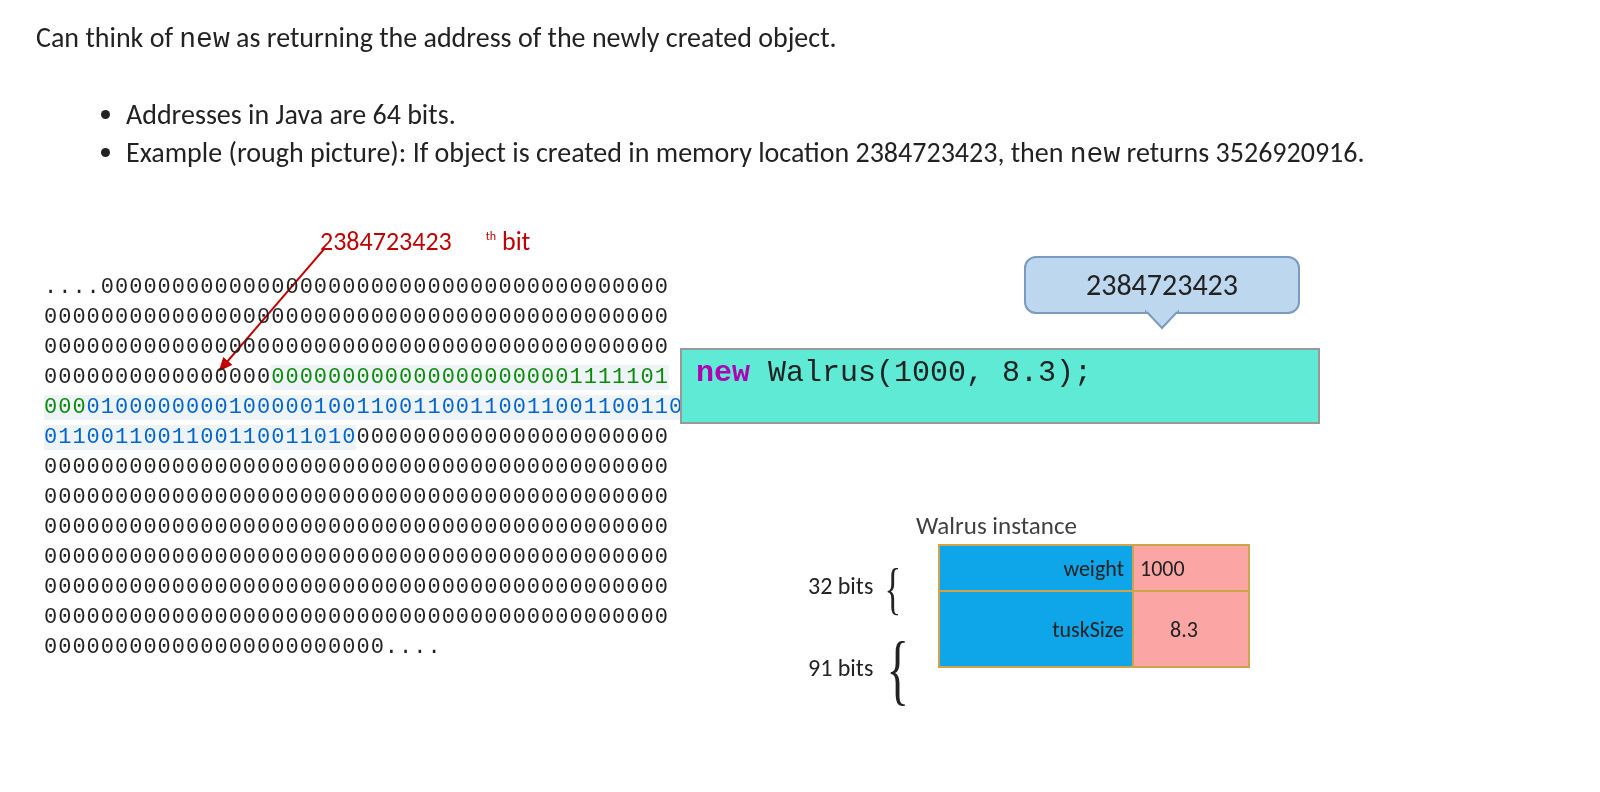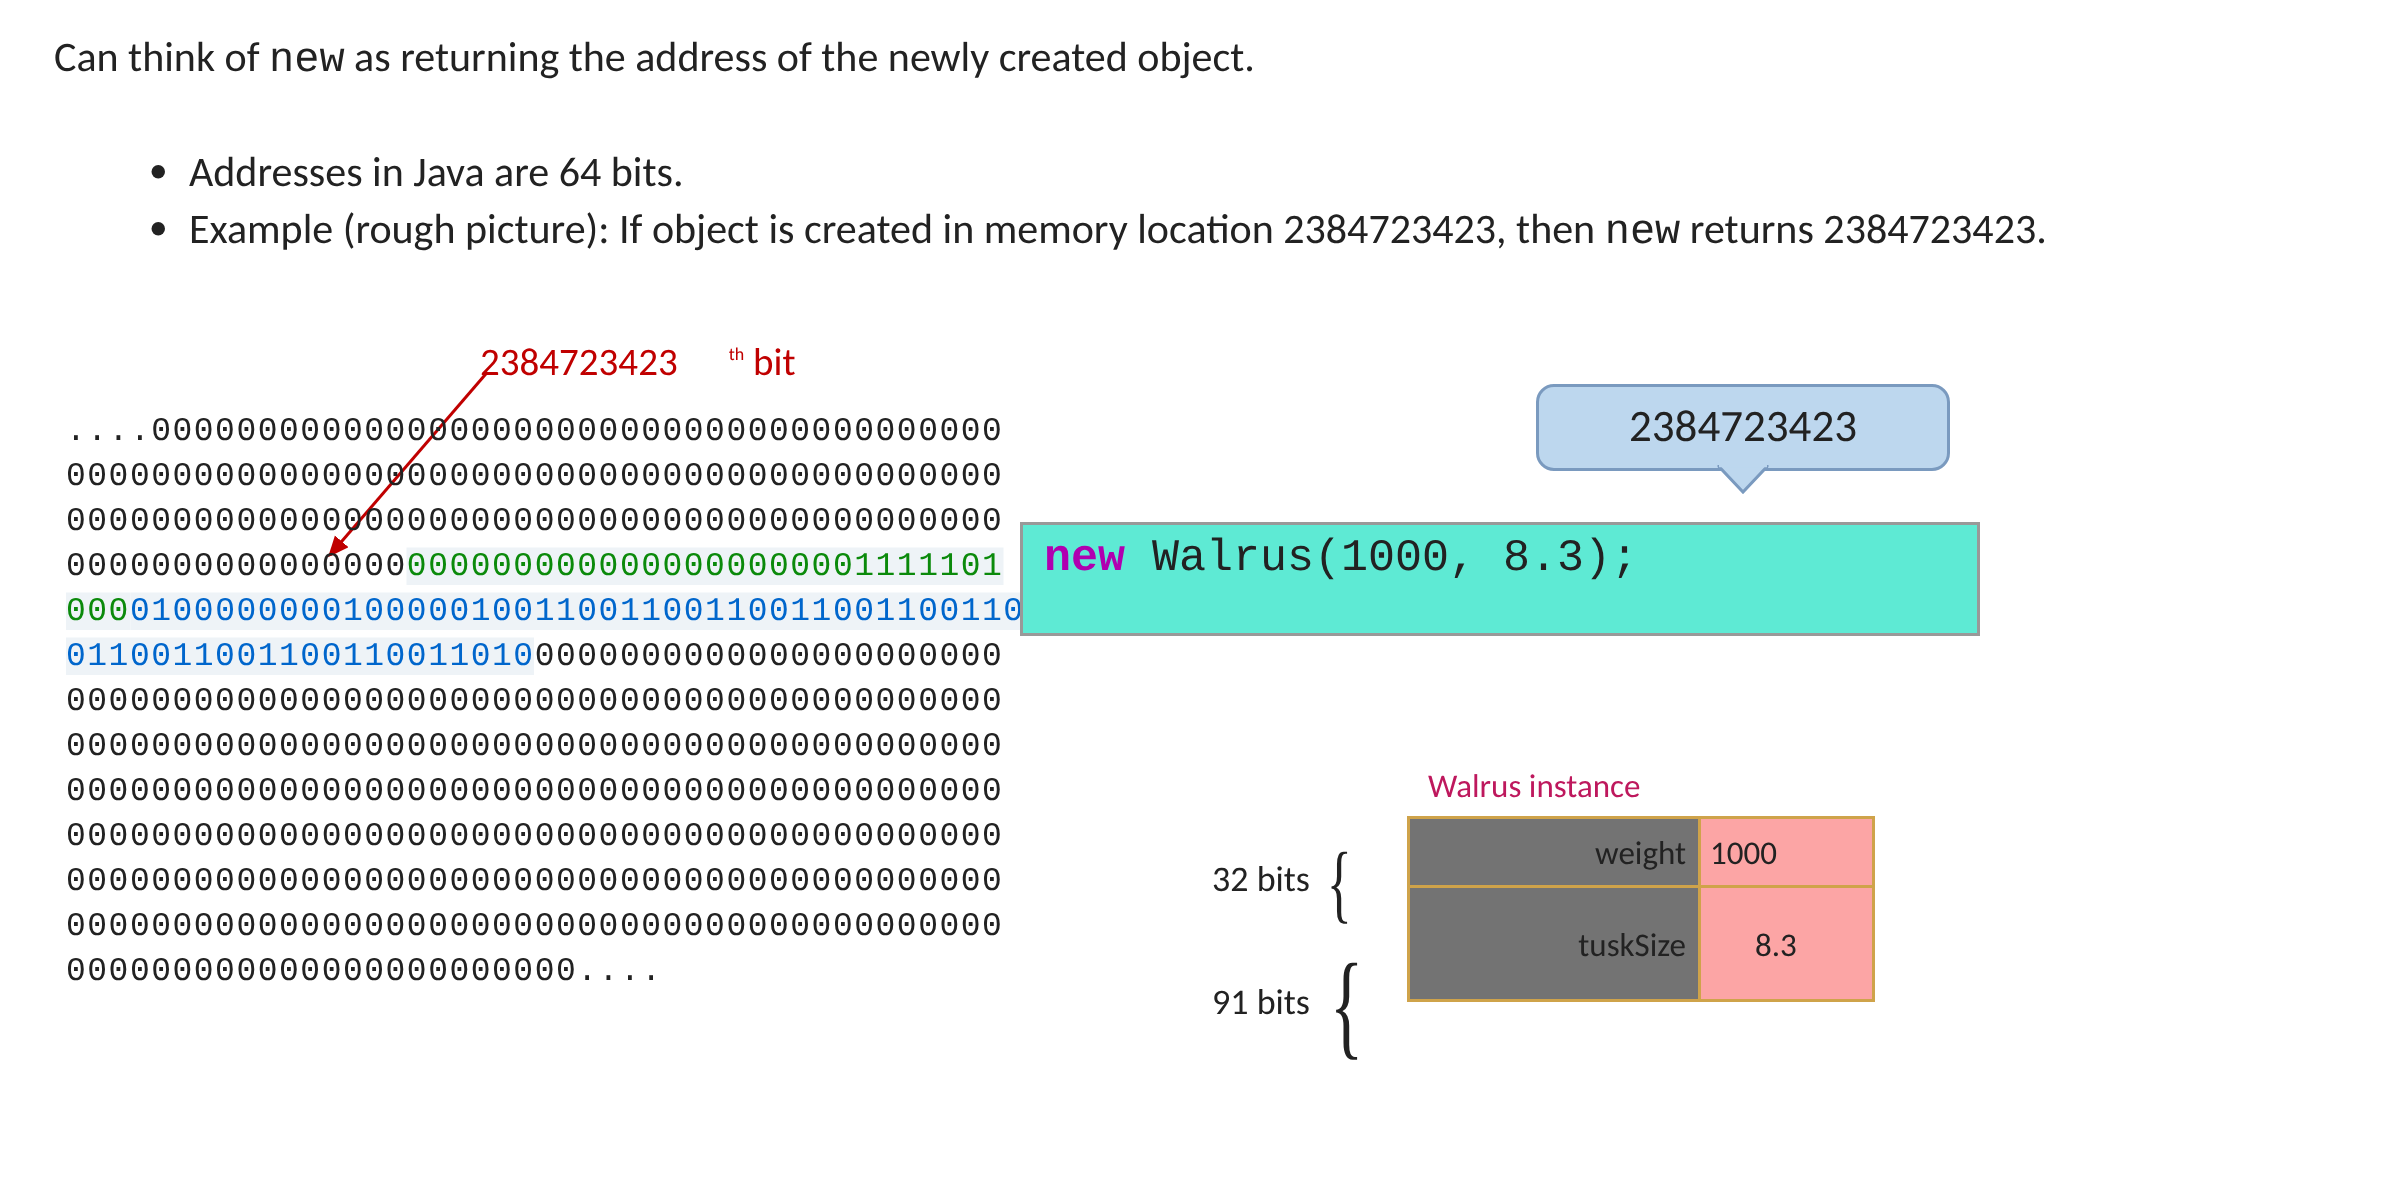--- a/index.html
+++ b/index.html
@@ -12,44 +12,44 @@
   .bitlabel sup{font-size:12px;margin-left:34px;}
   .arrow{position:absolute;left:200px;top:248px;overflow:visible;pointer-events:none;}
   .mem{position:absolute;left:44px;top:273px;font-family:Consolas,"Courier New",monospace;font-size:22px;line-height:30px;letter-spacing:1px;}
   .mem .hl{background:#eef3f7;}
   .mem .g{color:#0b8a0b;}
   .mem .b{color:#0066cc;}
   .bubble{position:absolute;left:1024px;top:256px;width:272px;height:54px;border-radius:12px;background:#bdd7ee;border:2px solid #7a9abf;text-align:center;line-height:54px;font-size:30px;}
   .bubble .tail{position:absolute;left:50%;bottom:-18px;transform:translateX(-50%);}
   .codebox{position:absolute;left:680px;top:348px;width:608px;height:60px;border:2px solid #999;background:#5eead4;font-family:Consolas,"Courier New",monospace;font-size:30px;padding:6px 14px;box-sizing:content-box;}
   .codebox .kw{color:#b000b0;font-weight:bold;}
-  .instTitle{position:absolute;left:952px;top:510px;font-size:22px;color:#be185d;}
+  .instTitle{position:absolute;left:916px;top:510px;font-size:25px;color:#404040;}
   .instLbl32{position:absolute;left:808px;top:555px;font-size:24px;}
   .instLbl64{position:absolute;left:808px;top:625px;font-size:24px;}
   .brace{font-family:"Times New Roman",serif;font-size:58px;display:inline-block;transform:scaleX(0.6);vertical-align:middle;}
   .instTable{position:absolute;left:938px;top:544px;border-collapse:collapse;font-size:22px;text-align:center;border:2px solid #cfa34a;}
-  .instTable td{border:2px solid #cfa34a;background:#737373;padding:0;}
+  .instTable td{border:2px solid #cfa34a;background:#0ea5e9;padding:0;}
   .instTable tr:first-child td{height:44px;}
   .instTable tr:last-child td{height:74px;vertical-align:middle;padding-left:36px;}
   .instTable td:first-child{width:148px;text-align:right;padding-right:8px;}
   .instTable td:last-child{width:78px;background:#fca5a5;padding-left:6px;text-align:left;}
 </style>
 </head>
 <body>
 
 <div class="slide">
 
   <div class="intro">
     <span>Can think of </span><span class="mono">new</span><span> as returning the address of the newly created object.</span>
   </div>
 
   <ul class="bullets">
     <li>Addresses in Java are 64 bits.</li>
     <li>
-      <span>Example (rough picture): If object is created in memory location 2384723423, then </span><span class="mono">new</span><span> returns 2384723423.</span>
+      <span>Example (rough picture): If object is created in memory location 2384723423, then </span><span class="mono">new</span><span> returns 3526920916.</span>
     </li>
   </ul>
 
   <div class="bitlabel">
     <span>2384723423</span><sup>th</sup><span> bit</span>
   </div>
 
   <svg class="arrow" width="140" height="140">
     <defs>
         <marker id="ah" markerWidth="8" markerHeight="8" refX="6" refY="3" orient="auto">

